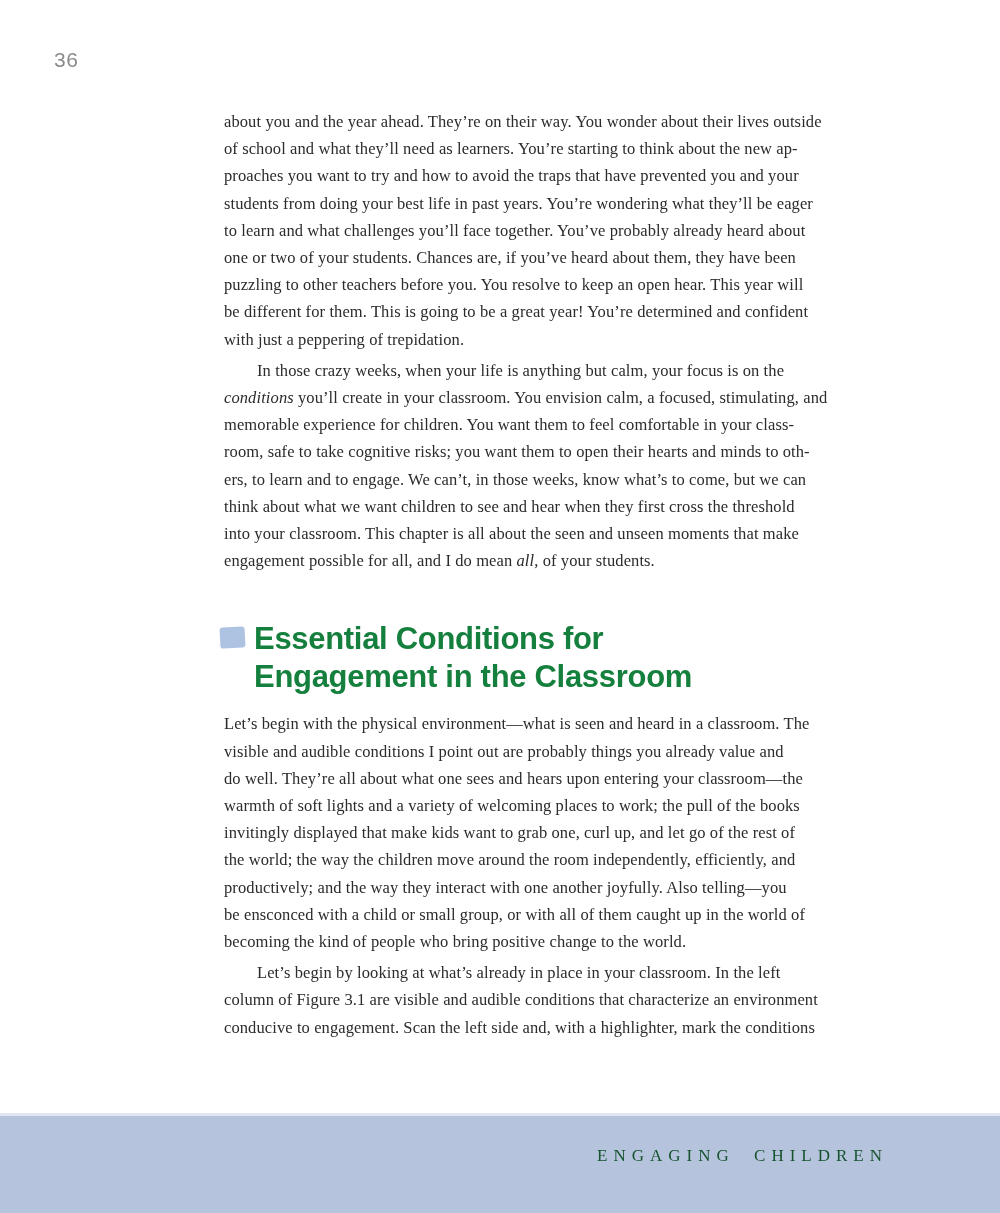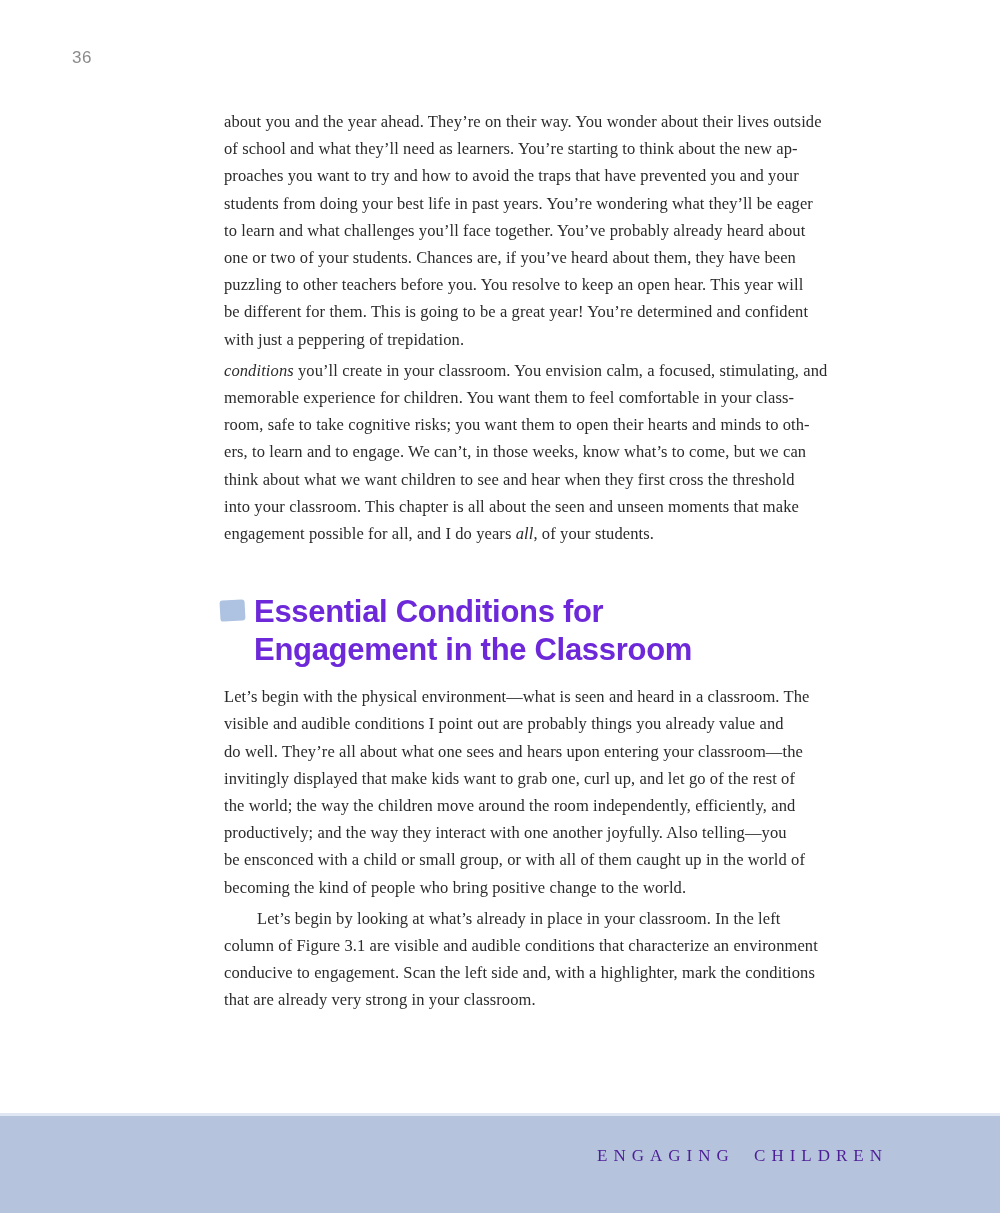--- a/index.html
+++ b/index.html
@@ -7,24 +7,24 @@
     position: relative;
     width: 1000px;
     height: 1213px;
     background: #ffffff;
     overflow: hidden;
     font-family: "Liberation Serif", serif;
     color: #2b2b2b;
   }
   .page-number {
     position: absolute;
-    left: 72px;
+    left: 54px;
     top: 48px;
     font-family: "Liberation Sans", sans-serif;
-    font-size: 17px;
+    font-size: 21px;
     color: #8b8b8b;
     letter-spacing: 0.5px;
   }
   .content {
     position: absolute;
     left: 220px;
     top: 104px;
     width: 680px;
   }
   .para { margin: 4px; }
@@ -53,39 +53,39 @@
     transform: rotate(-3deg);
   }
   .hlines { display: block; }
   .hline {
     display: block;
     font-family: "Liberation Sans", sans-serif;
     font-weight: bold;
     font-size: 31px;
     line-height: 38px;
     letter-spacing: -0.3px;
-    color: #6d28d9;
+    color: #15803d;
   }
   .footer {
     position: absolute;
     left: 0;
     right: 0;
     bottom: 0;
     height: 100px;
     background: #b6c3dd;
     border-top: 3px solid #e0e6f2;
     box-sizing: border-box;
   }
   .footer-title {
     padding-top: 30px;
     padding-right: 112px;
     text-align: right;
     font-family: "Liberation Serif", serif;
     font-size: 17px;
-    color: #4c1d95;
+    color: #14532d;
     letter-spacing: 6px;
     word-spacing: 9px;
   }
 </style>
 </head>
 <body>
 
 <div class="page">
   <div class="page-number">36</div>
 
@@ -95,51 +95,52 @@
         <div class="line"><span>of school and what they’ll need as learners. You’re starting to think about the new ap-</span></div>
         <div class="line"><span>proaches you want to try and how to avoid the traps that have prevented you and your</span></div>
         <div class="line"><span>students from doing your best life in past years. You’re wondering what they’ll be eager</span></div>
         <div class="line"><span>to learn and what challenges you’ll face together. You’ve probably already heard about</span></div>
         <div class="line"><span>one or two of your students. Chances are, if you’ve heard about them, they have been</span></div>
         <div class="line"><span>puzzling to other teachers before you. You resolve to keep an open hear. This year will</span></div>
         <div class="line"><span>be different for them. This is going to be a great year! You’re determined and confident</span></div>
         <div class="line"><span>with just a peppering of trepidation.</span></div>
       </div>
     <div class="para">
+        <div class="line indent"><span>In those crazy weeks, when your life is anything but calm, your focus is on the</span></div>
         <div class="line"><em>conditions</em><span> you’ll create in your classroom. You envision calm, a focused, stimulating, and</span></div>
         <div class="line"><span>memorable experience for children. You want them to feel comfortable in your class-</span></div>
         <div class="line"><span>room, safe to take cognitive risks; you want them to open their hearts and minds to oth-</span></div>
         <div class="line"><span>ers, to learn and to engage. We can’t, in those weeks, know what’s to come, but we can</span></div>
         <div class="line"><span>think about what we want children to see and hear when they first cross the threshold</span></div>
         <div class="line"><span>into your classroom. This chapter is all about the seen and unseen moments that make</span></div>
-        <div class="line"><span>engagement possible for all, and I do years </span><em>all</em><span>, of your students.</span></div>
+        <div class="line"><span>engagement possible for all, and I do mean </span><em>all</em><span>, of your students.</span></div>
       </div>
 
     <h2 class="heading">
       <span class="hicon"></span>
       <span class="hlines">
         <span class="hline">Essential Conditions for</span>
         <span class="hline">Engagement in the Classroom</span>
       </span>
     </h2>
 
     <div class="para">
         <div class="line"><span>Let’s begin with the physical environment—what is seen and heard in a classroom. The</span></div>
         <div class="line"><span>visible and audible conditions I point out are probably things you already value and</span></div>
         <div class="line"><span>do well. They’re all about what one sees and hears upon entering your classroom—the</span></div>
+        <div class="line"><span>warmth of soft lights and a variety of welcoming places to work; the pull of the books</span></div>
         <div class="line"><span>invitingly displayed that make kids want to grab one, curl up, and let go of the rest of</span></div>
         <div class="line"><span>the world; the way the children move around the room independently, efficiently, and</span></div>
         <div class="line"><span>productively; and the way they interact with one another joyfully. Also telling—you</span></div>
         <div class="line"><span>be ensconced with a child or small group, or with all of them caught up in the world of</span></div>
         <div class="line"><span>becoming the kind of people who bring positive change to the world.</span></div>
       </div>
     <div class="para">
         <div class="line indent"><span>Let’s begin by looking at what’s already in place in your classroom. In the left</span></div>
         <div class="line"><span>column of Figure 3.1 are visible and audible conditions that characterize an environment</span></div>
         <div class="line"><span>conducive to engagement. Scan the left side and, with a highlighter, mark the conditions</span></div>
-        <div class="line"><span>that are already very strong in your classroom.</span></div>
       </div>
   </div>
 
   <div class="footer">
     <div class="footer-title">ENGAGING CHILDREN</div>
   </div>
 </div>
 
 </body></html>

